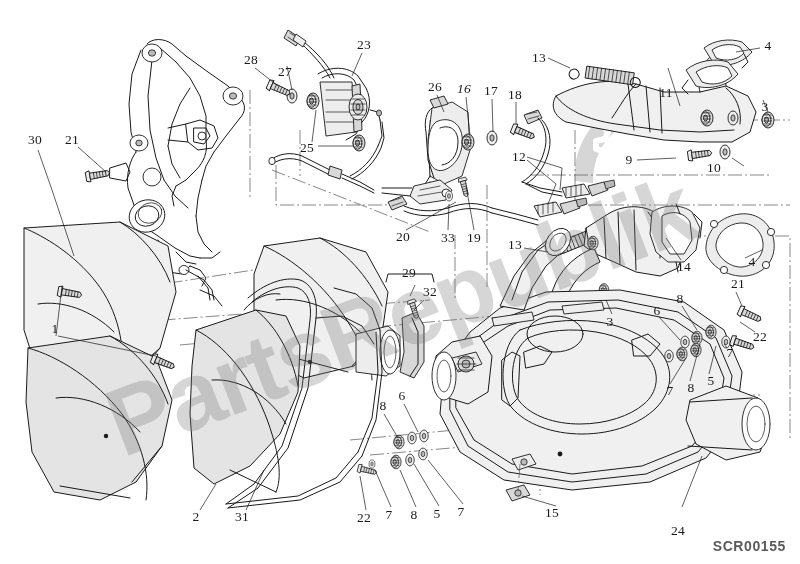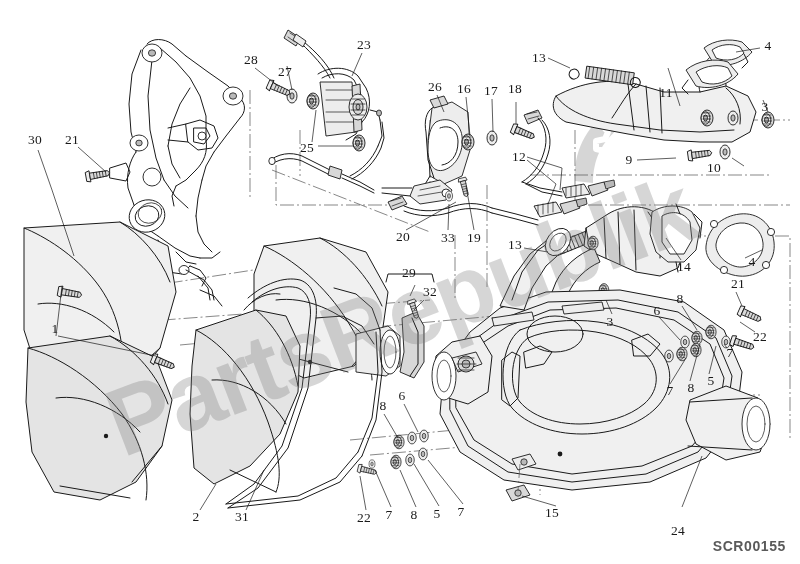--- a/index.html
+++ b/index.html
@@ -643,23 +643,23 @@
   <div id="watermark-text">PartsRepublik</div>
 
   <div id="callout-layer">
       <div class="callout" style="left: 35px; top: 140px;">30</div>
       <div class="callout" style="left: 72px; top: 140px;">21</div>
       <div class="callout" style="left: 251px; top: 60px;">28</div>
       <div class="callout" style="left: 285px; top: 72px;">27</div>
       <div class="callout" style="left: 364px; top: 45px;">23</div>
       <div class="callout" style="left: 307px; top: 148px;">25</div>
       <div class="callout" style="left: 435px; top: 87px;">26</div>
-      <div class="callout" style="left: 464px; top: 89px;">16</div>
+      <div class="callout" style="left: 464px; top: 89px; font-style: italic;">16</div>
       <div class="callout" style="left: 491px; top: 91px;">17</div>
-      <div class="callout" style="left: 515px; top: 89px;">18</div>
+      <div class="callout" style="left: 515px; top: 95px;">18</div>
       <div class="callout" style="left: 539px; top: 58px;">13</div>
       <div class="callout" style="left: 666px; top: 60px; margin-top: 33px;">11</div>
       <div class="callout" style="left: 768px; top: 46px;">4</div>
       <div class="callout" style="left: 765px; top: 107px;">3</div>
       <div class="callout" style="left: 519px; top: 157px; text-align: right;">12</div>
       <div class="callout" style="left: 629px; top: 160px;">9</div>
       <div class="callout" style="left: 714px; top: 168px;">10</div>
       <div class="callout" style="left: 515px; top: 245px;">13</div>
       <div class="callout" style="left: 684px; top: 267px;">14</div>
       <div class="callout" style="left: 752px; top: 262px;">4</div>

